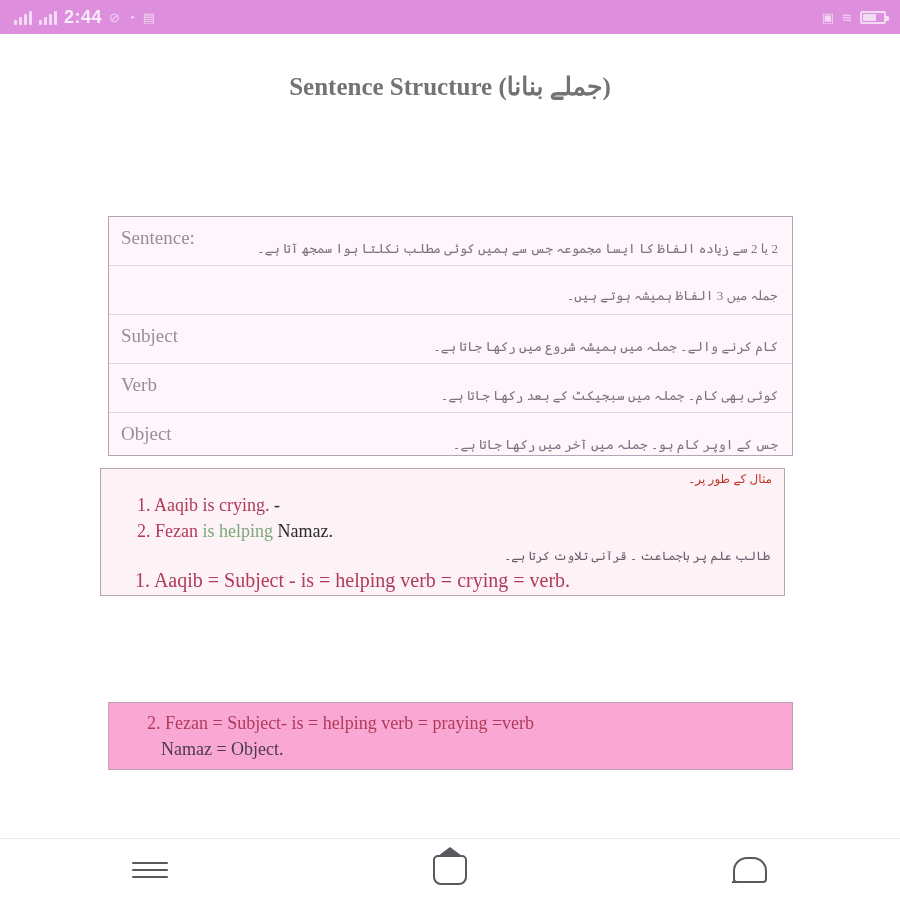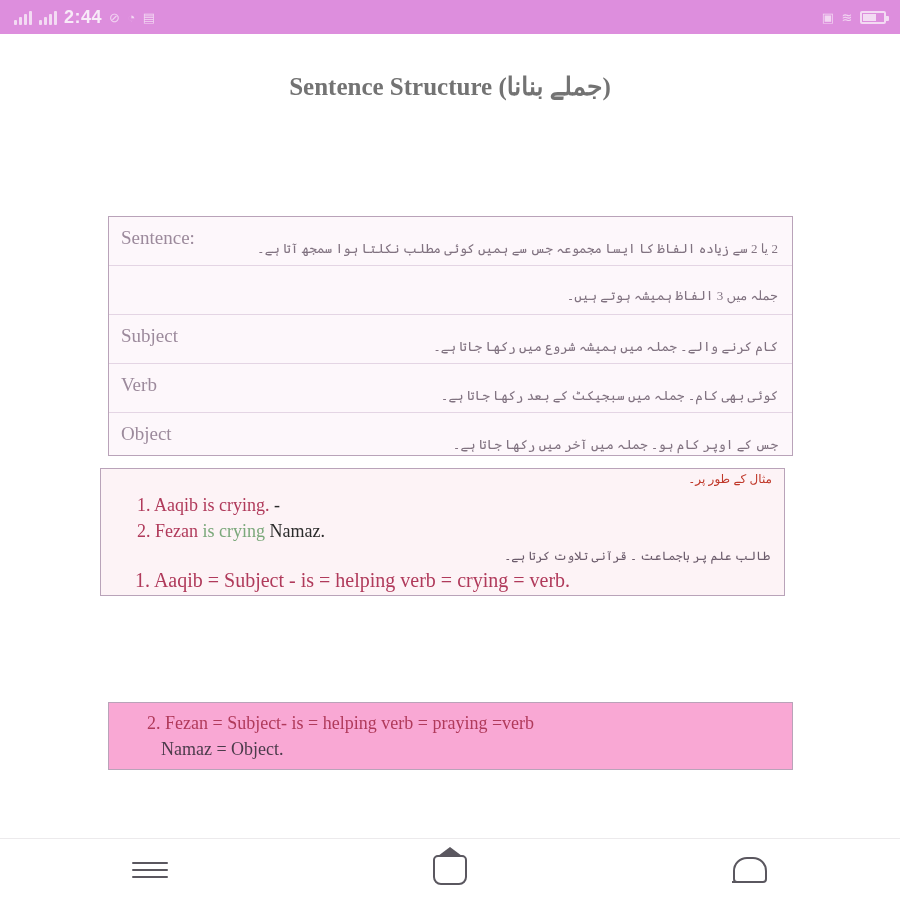--- a/index.html
+++ b/index.html
@@ -330,21 +330,21 @@
 
       <div class="ex-item ex-1">
         <span>1.</span>
         <span>Aaqib is crying.</span>
         <span class="dark">-</span>
       </div>
 
       <div class="ex-item ex-2">
         <span>2.</span>
         <span>Fezan</span>
-        <span class="green">is crying</span>
+        <span class="green">is helping</span>
         <span class="dark">Namaz.</span>
       </div>
 
       <span class="ex-urdu">طالب علم پر باجماعت ۔ قرآنی تلاوت کرتا ہے۔</span>
       <span class="ex-ans">1. Aaqib = Subject - is = helping verb = crying = verb.</span>
     </div>
 
     <div class="ans-box">
       <span class="ans-line1">2. Fezan = Subject-  is = helping verb = praying =verb</span>
       <span class="ans-line2">Namaz = Object.</span>

